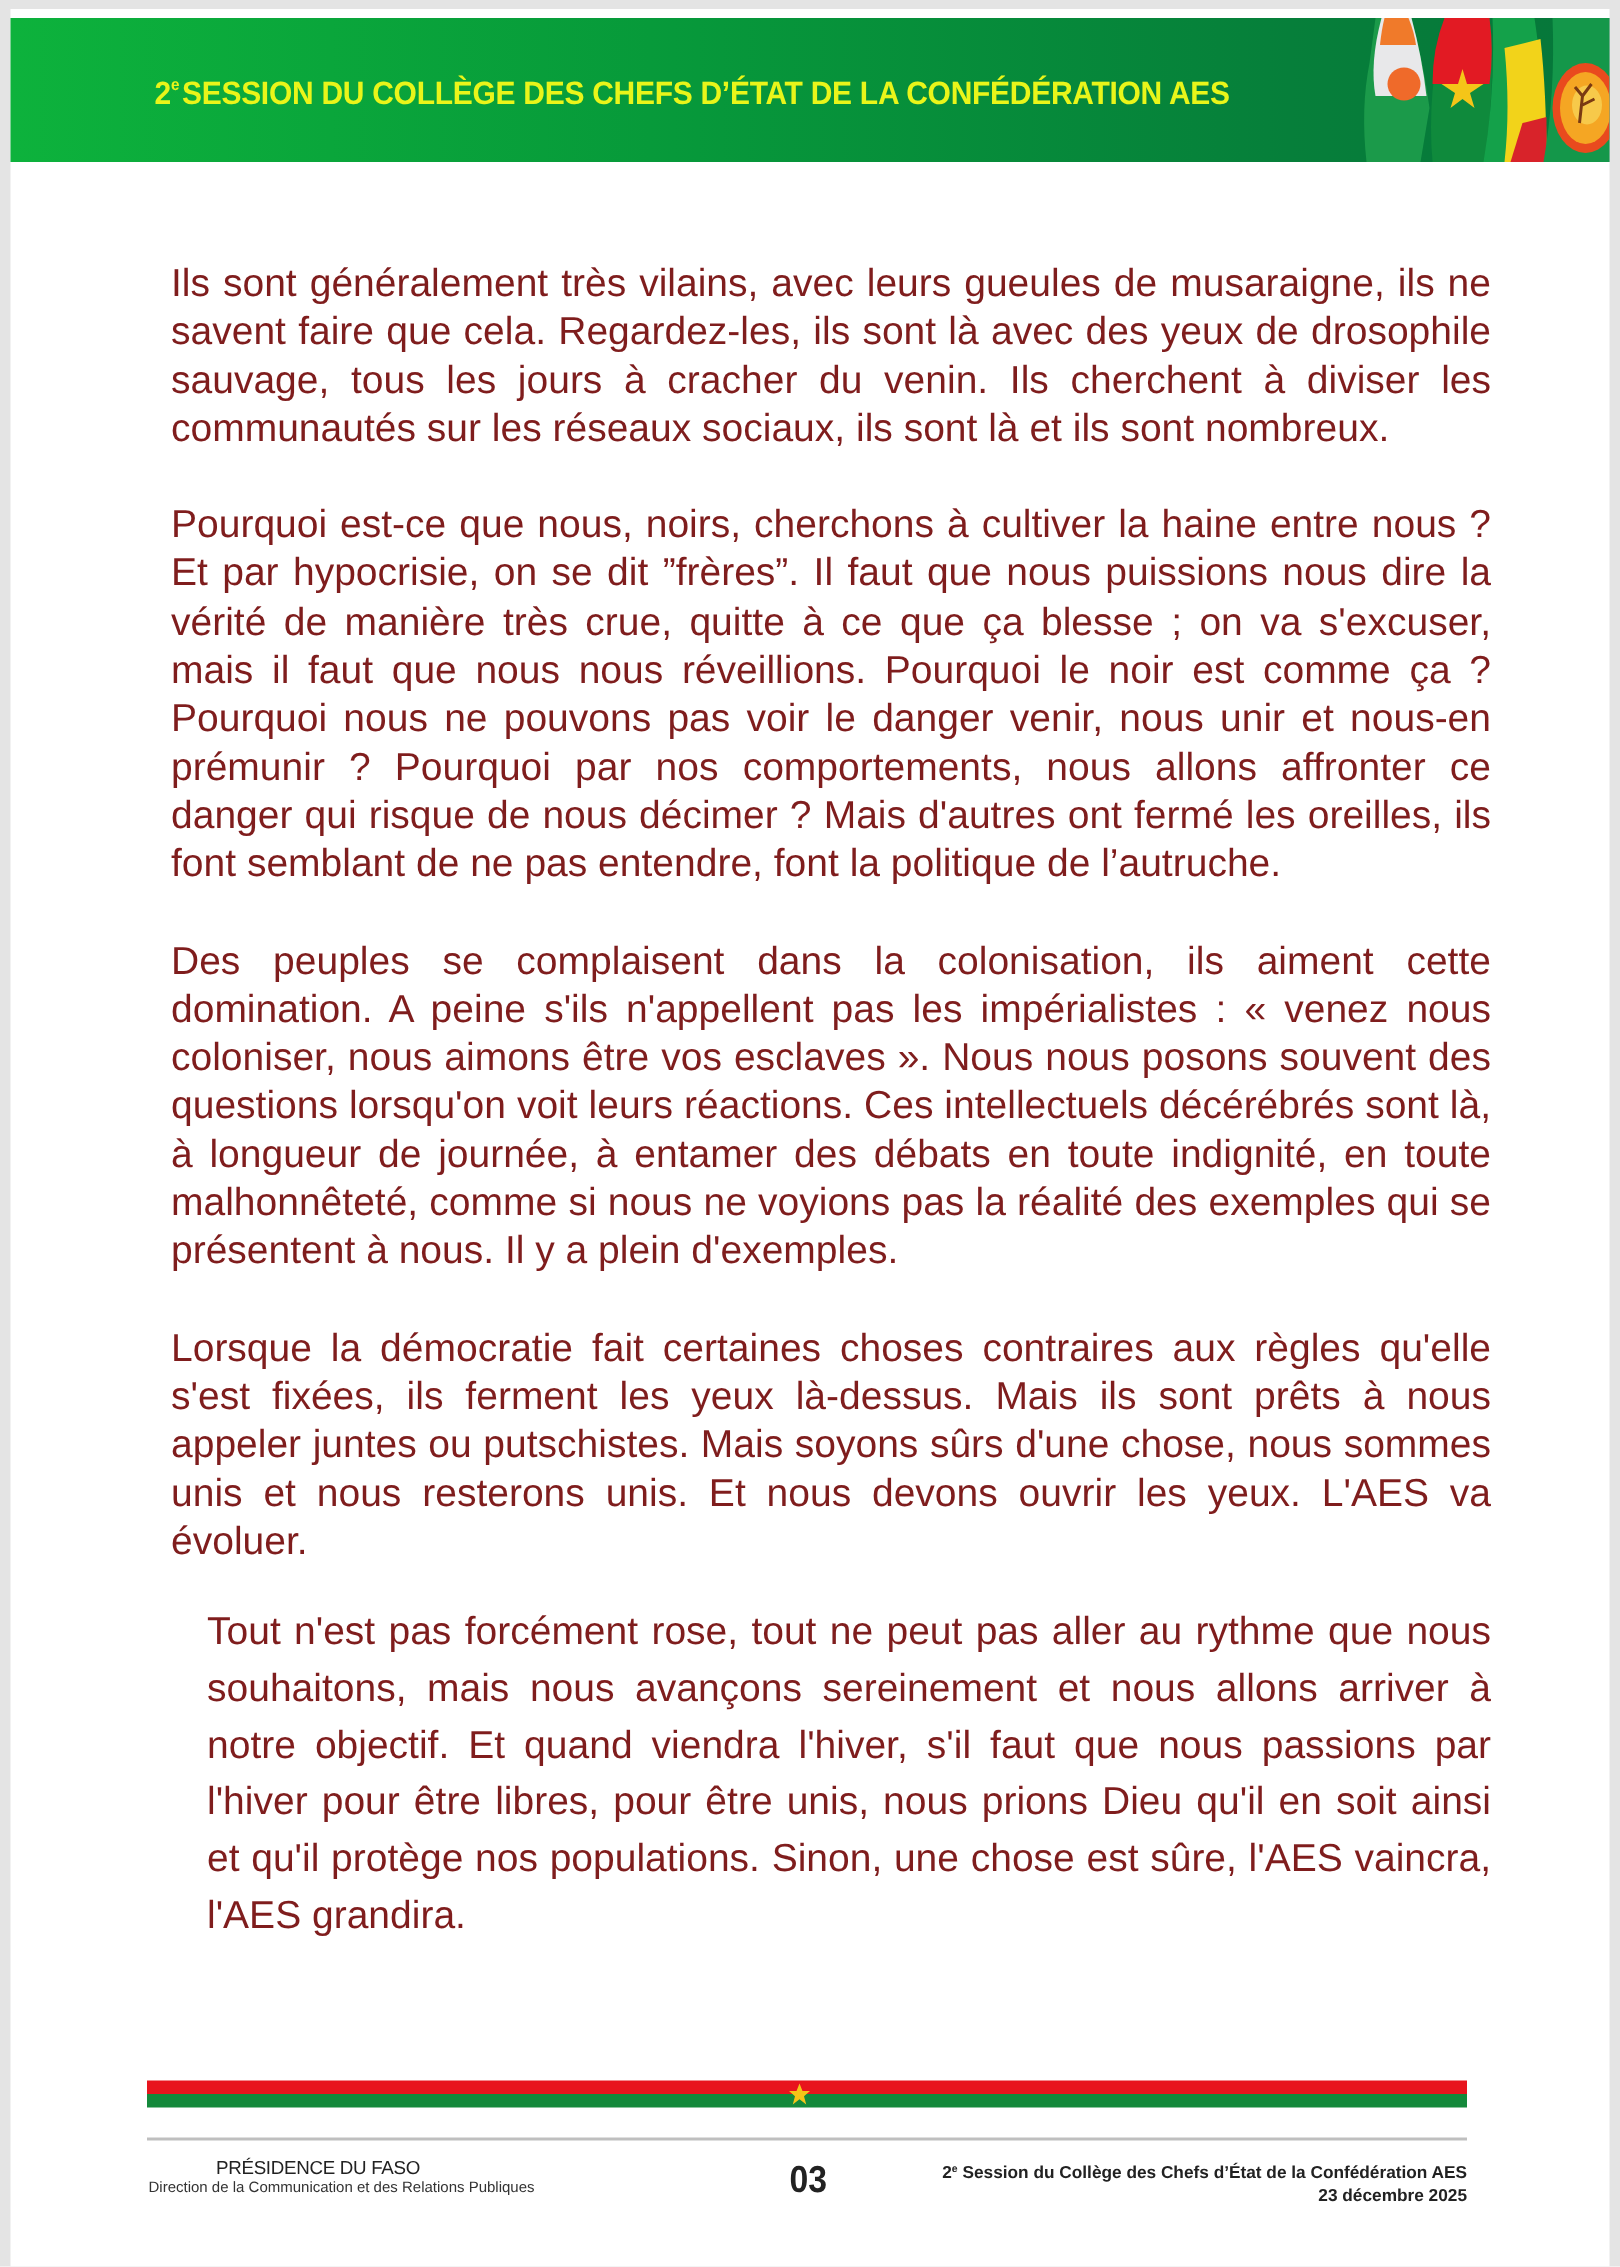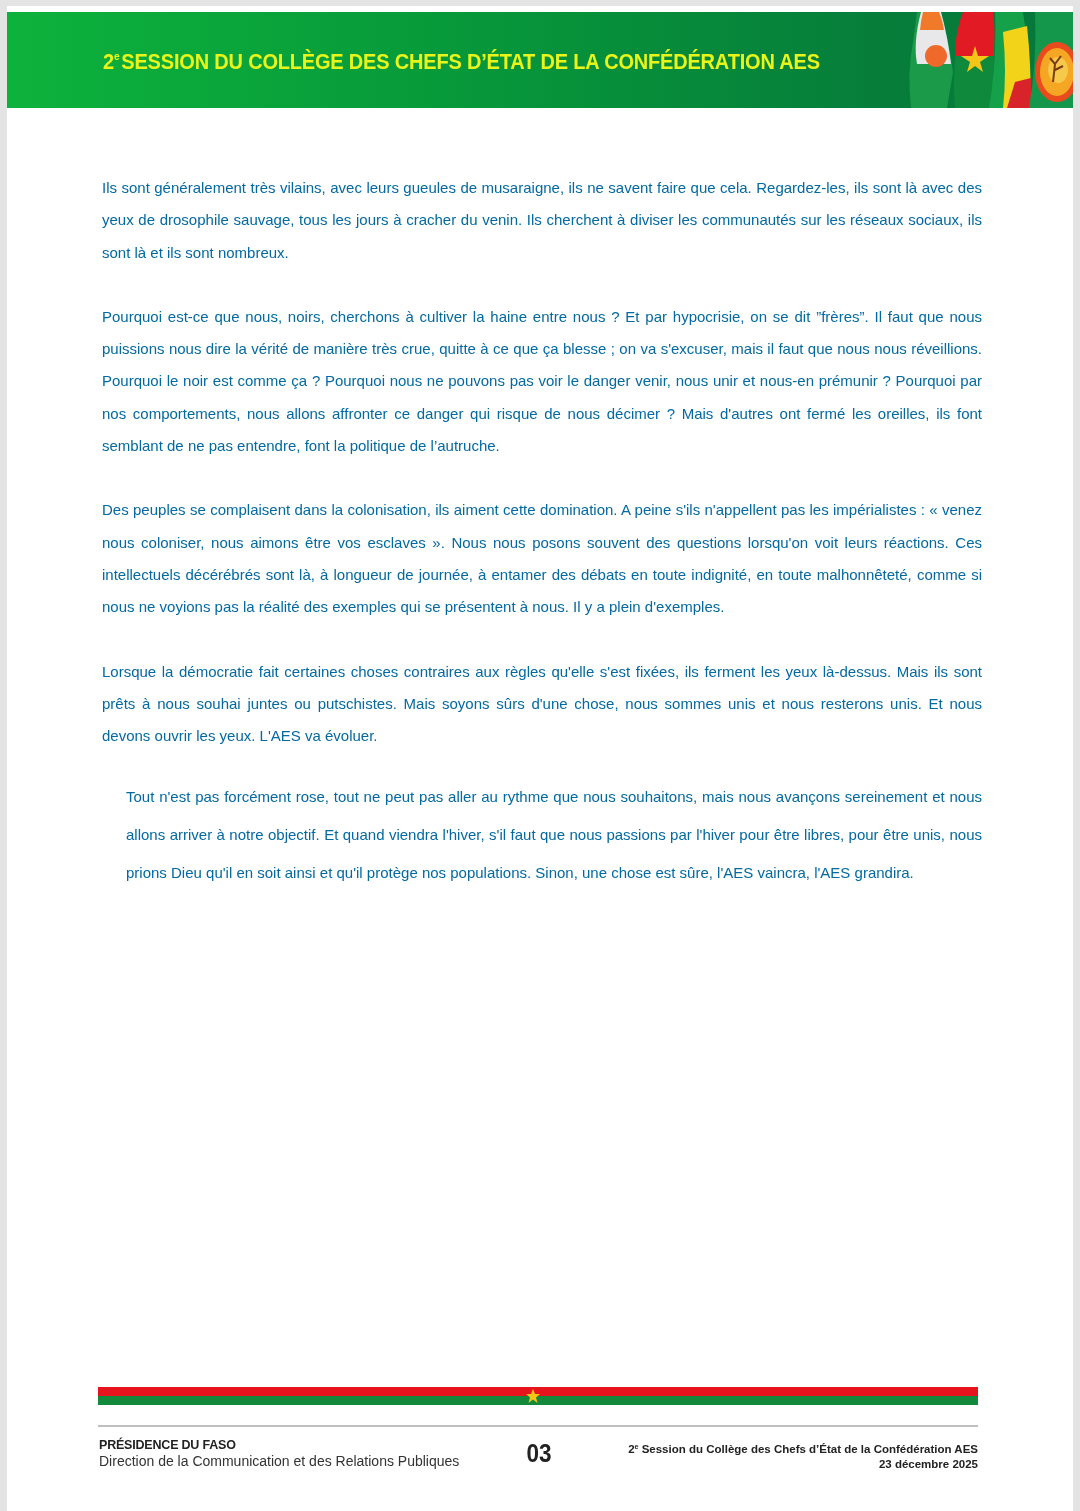--- a/index.html
+++ b/index.html
@@ -18,38 +18,38 @@
     overflow: hidden;
   }
   .banner-title {
     position: absolute; left: 96px; top: 38px;
     color: #e9f51a; font-weight: bold; font-size: 21.5px; letter-spacing: -0.2px;
     transform: scaleX(0.93); transform-origin: left center; white-space: nowrap;
   }
   .banner-title sup { font-size: 11px; vertical-align: 9px; margin-right: 2px; }
   .flags { position: absolute; right: 0; top: 0; width: 170px; height: 96px; }
   .content {
-    position: absolute; left: 95px; top: 166px; width: 880px;
-    color: #0369a1; font-size: 15px; line-height: 32.3px;
+    position: absolute; left: 107px; top: 166px; width: 880px;
+    color: #7f1d1d; font-size: 26px; line-height: 32.3px;
     text-align: justify;
   }
   .content p { margin: 0 0 32px 0; }
   .content p.wide { line-height: 37.7px; }
   .content p.p6 { margin-top: -6px; margin-left: 24px; }
   .content p.p7 { margin-top: 6px; }
   .stripe {
     position: absolute; left: 91px; top: 1381px; width: 880px; height: 18px;
   }
   .stripe .red { position: absolute; left: 0; top: 0; width: 100%; height: 9px; background: #e8141d; }
   .stripe .green { position: absolute; left: 0; top: 9px; width: 100%; height: 9px; background: #14893b; }
   .stripe .star { position: absolute; left: 427px; top: 1px; width: 16px; height: 16px; }
   .rule { position: absolute; left: 91px; top: 1419px; width: 880px; height: 2px; background: #bfbfbf; }
   .foot-left { position: absolute; left: 92px; top: 1432px; color: #222; }
-  .foot-org { font-weight: bold; font-size: 12.5px; letter-spacing: -0.2px; }
-  .foot-dir { font-size: 14px; color: #333; margin-top: 1px; }
+  .foot-org { font-weight: normal; font-size: 12.5px; letter-spacing: -0.2px; margin-left: 45px; }
+  .foot-dir { font-size: 10px; color: #333; margin-top: 1px; }
   .page-num { position: absolute; left: 518px; top: 1433px; font-size: 25px; font-weight: bold; color: #222; transform: scaleX(0.9); }
   .foot-right { position: absolute; right: 95px; top: 1433px; text-align: right; color: #222; font-weight: bold; font-size: 11.5px; line-height: 15px; }
   .foot-right sup { font-size: 7px; vertical-align: 4px; }
 </style>
 </head>
 <body>
 
 <div class="page">
 
   <div class="banner">
@@ -80,21 +80,21 @@
         <ellipse cx="155" cy="58" rx="10" ry="13" fill="#f7c94a"></ellipse>
         <path d="M150 70 L152 52 L147 46 M152 52 L158 44 M152 58 L160 54" stroke="#7a3a12" stroke-width="2" fill="none"></path>
       </g>
     </svg>
   </div>
 
   <div class="content">
     <p>Ils sont généralement très vilains, avec leurs gueules de musaraigne, ils ne savent faire que cela. Regardez-les, ils sont là avec des yeux de drosophile sau­vage, tous les jours à cracher du venin. Ils cherchent à diviser les communautés sur les réseaux sociaux, ils sont là et ils sont nombreux.</p>
     <p>Pourquoi est-ce que nous, noirs, cherchons à cultiver la haine entre nous ? Et par hypocrisie, on se dit ”frères”. Il faut que nous puissions nous dire la vérité de ma­nière très crue, quitte à ce que ça blesse ; on va s'excuser, mais il faut que nous nous réveillions. Pourquoi le noir est comme ça ? Pourquoi nous ne pouvons pas voir le danger venir, nous unir et nous-en prémunir ?  Pourquoi par nos comporte­ments, nous allons affronter ce danger qui risque de nous décimer ?  Mais d'autres ont fermé les oreilles, ils font semblant de ne pas entendre, font la poli­tique de l’autruche.</p>
     <p>Des peuples se complaisent dans la colonisation, ils aiment cette domination. A peine s'ils n'appellent pas les impérialistes : « venez nous coloniser, nous aimons être vos esclaves ». Nous nous posons souvent des questions lorsqu'on voit leurs réactions. Ces intellectuels décérébrés sont là, à longueur de journée, à entamer des débats en toute indignité, en toute malhonnêteté, comme si nous ne voyions pas la réalité des exemples qui se présentent à nous. Il y a plein d'exemples.</p>
-    <p>Lorsque la démocratie fait certaines choses contraires aux règles qu'elle s'est fixées, ils ferment les yeux là-dessus. Mais ils sont prêts à nous souhai juntes ou putschistes. Mais soyons sûrs d'une chose, nous sommes unis et nous reste­rons unis. Et nous devons ouvrir les yeux. L'AES va évoluer.</p>
+    <p>Lorsque la démocratie fait certaines choses contraires aux règles qu'elle s'est fixées, ils ferment les yeux là-dessus. Mais ils sont prêts à nous appeler juntes ou putschistes. Mais soyons sûrs d'une chose, nous sommes unis et nous reste­rons unis. Et nous devons ouvrir les yeux. L'AES va évoluer.</p>
     <p class="wide p6">Tout n'est pas forcément rose, tout ne peut pas aller au rythme que nous souhai­tons, mais nous avançons sereinement et nous allons arriver à notre objectif. Et quand viendra l'hiver, s'il faut que nous passions par l'hiver pour être libres, pour être unis, nous prions Dieu qu'il en soit ainsi et qu'il protège nos populations. Sinon, une chose est sûre, l'AES vaincra, l'AES grandira.</p>
   </div>
 
   <div class="stripe">
     <div class="red"></div>
     <div class="green"></div>
     <svg class="star" viewBox="0 0 16 16">
       <polygon points="8,1 10,6 15,6 11,9.5 12.5,15 8,11.5 3.5,15 5,9.5 1,6 6,6" fill="#f5c518"></polygon>
     </svg>
   </div>

